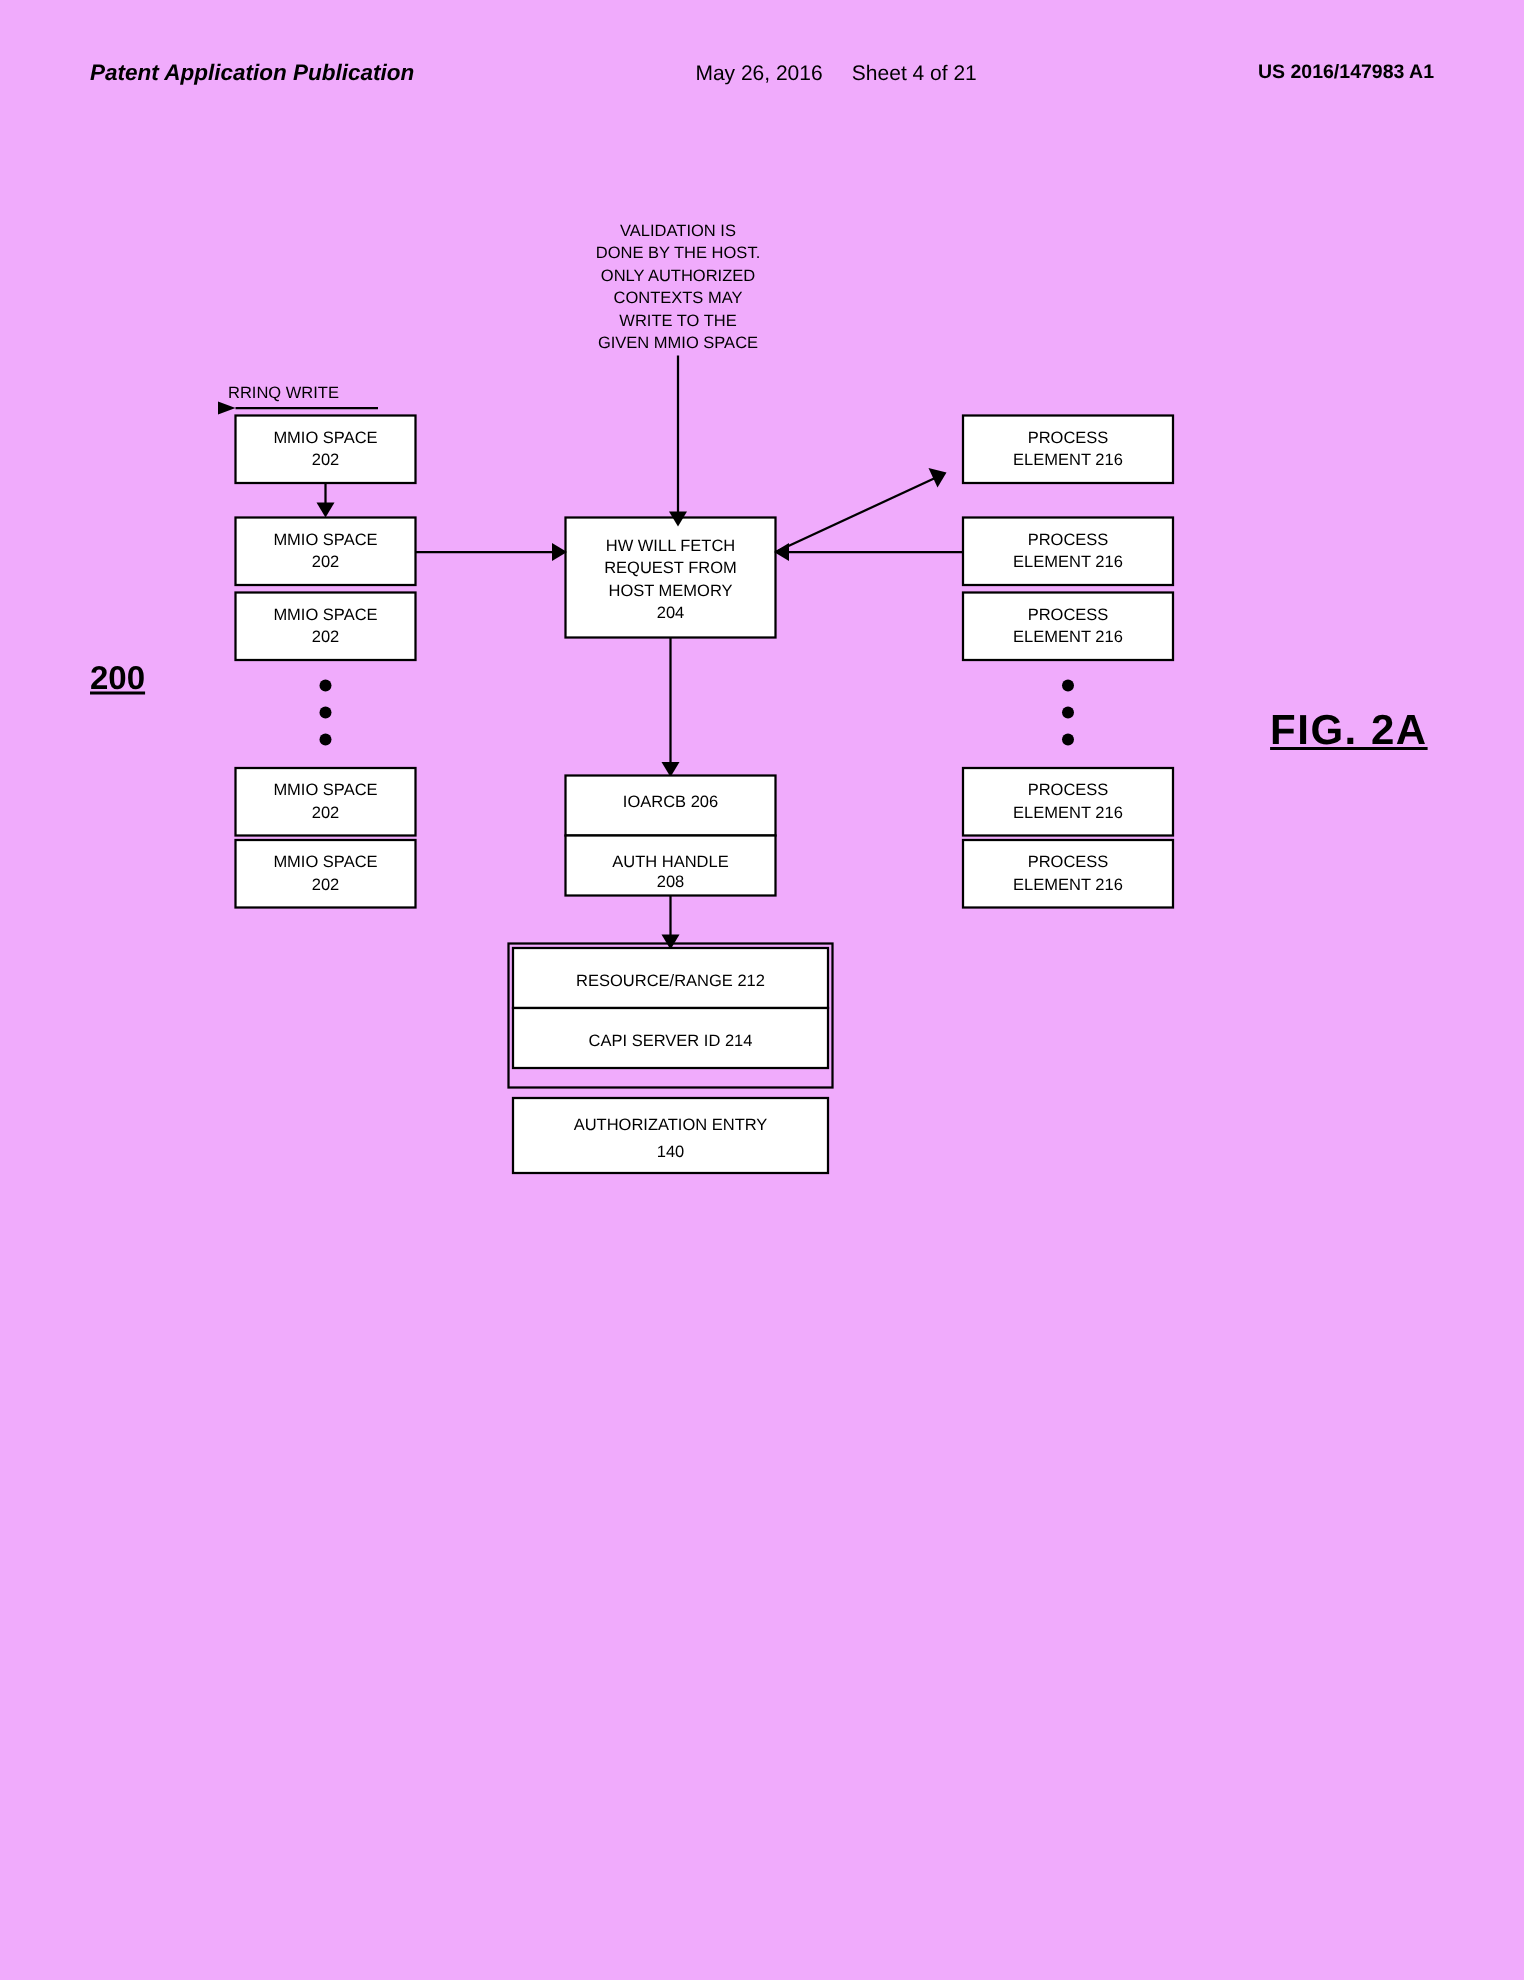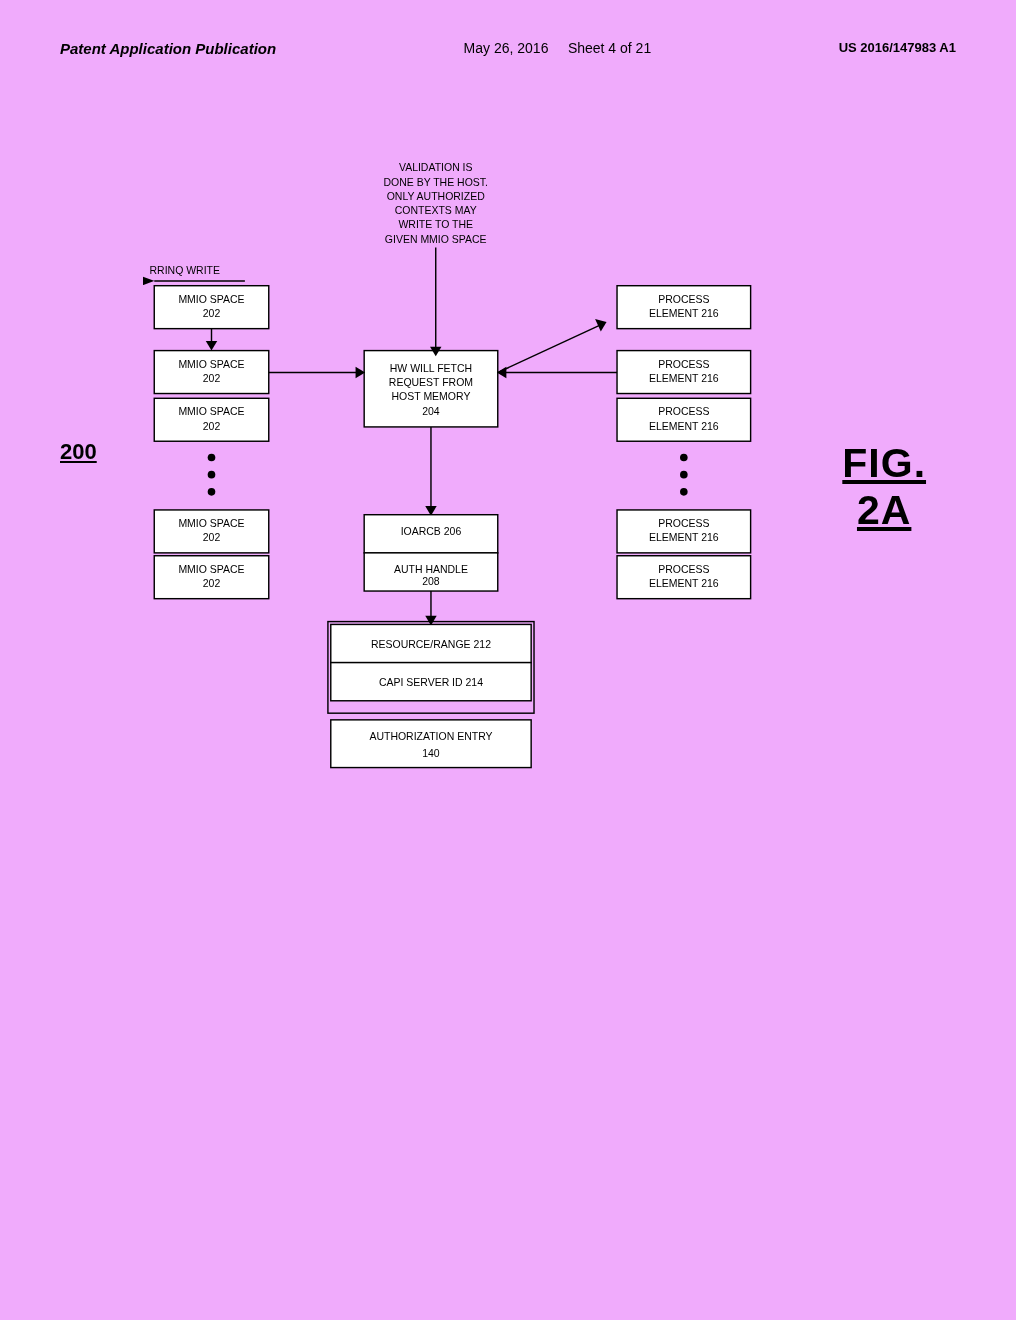--- a/index.html
+++ b/index.html
@@ -59,21 +59,21 @@
       text-decoration: underline;
     }
 
     
     .diagram-svg {
       width: 750px;
       height: 700px;
     }
 
     .fig-label {
-      font-size: 41px;
+      font-size: 28px;
       font-weight: bold;
       text-align: center;
       margin-top: 40px;
       text-decoration: underline;
       letter-spacing: 1px;
     }
 
     
     .box {
       fill: white;

